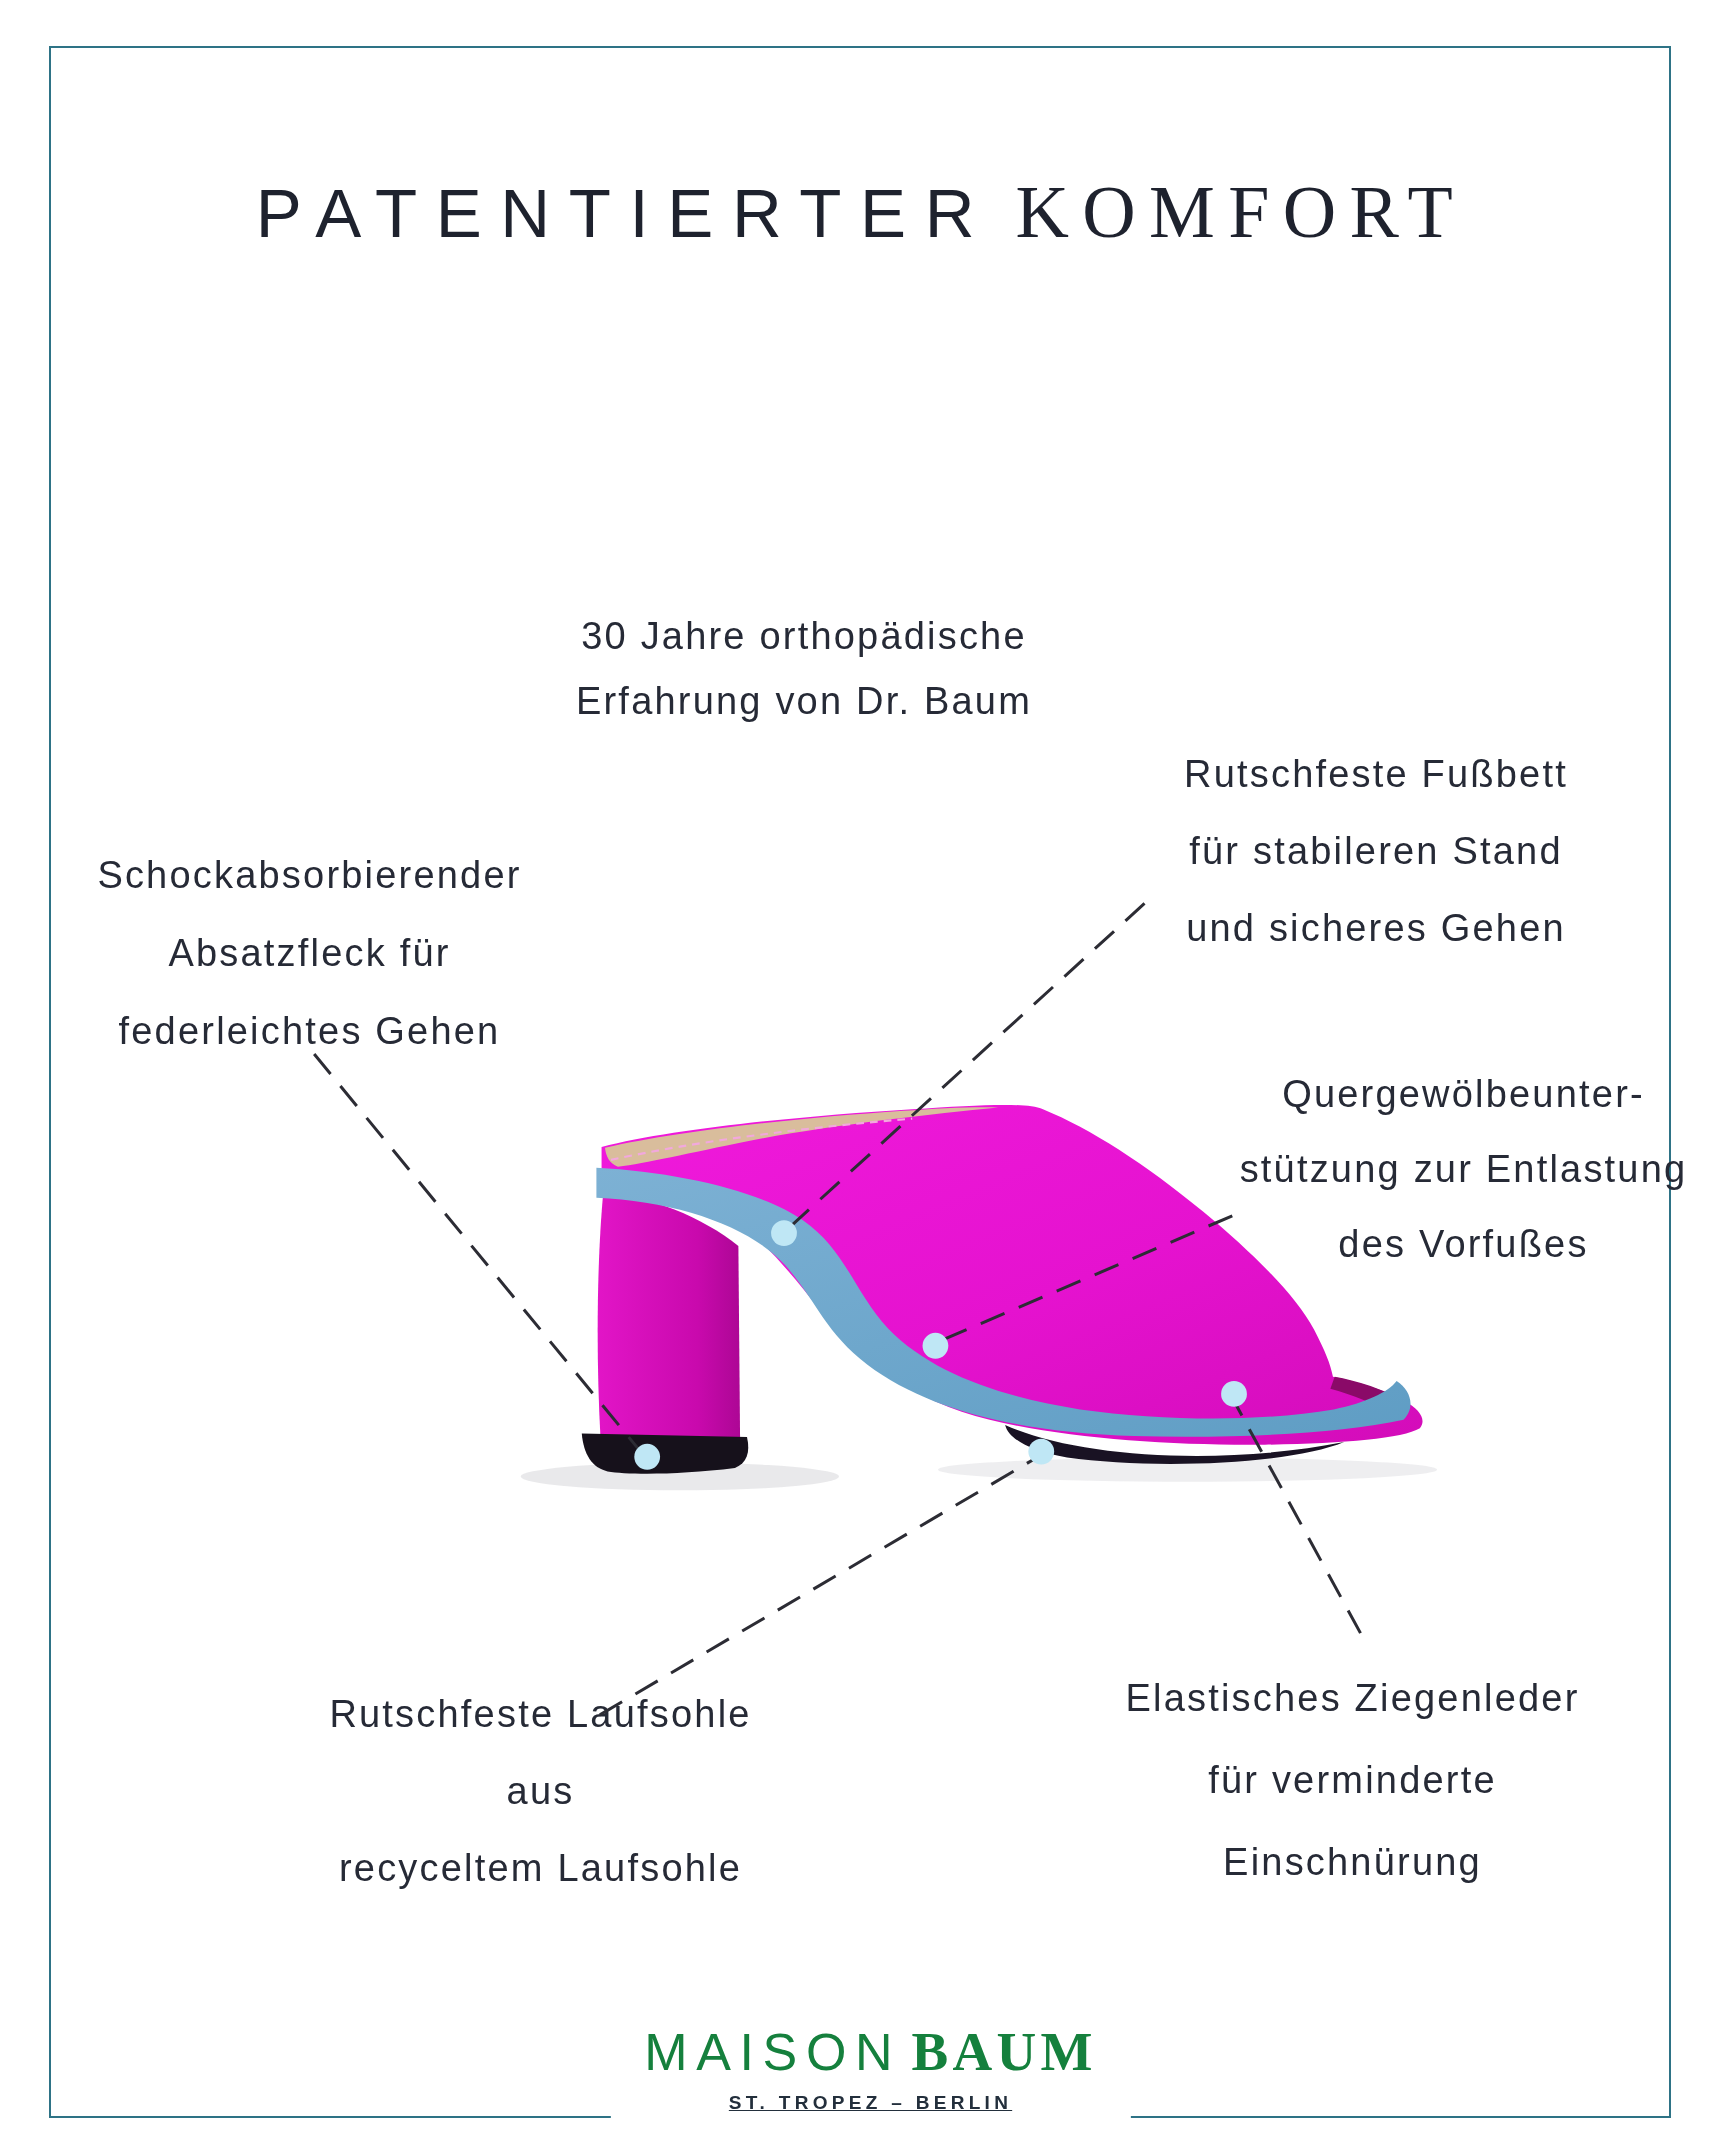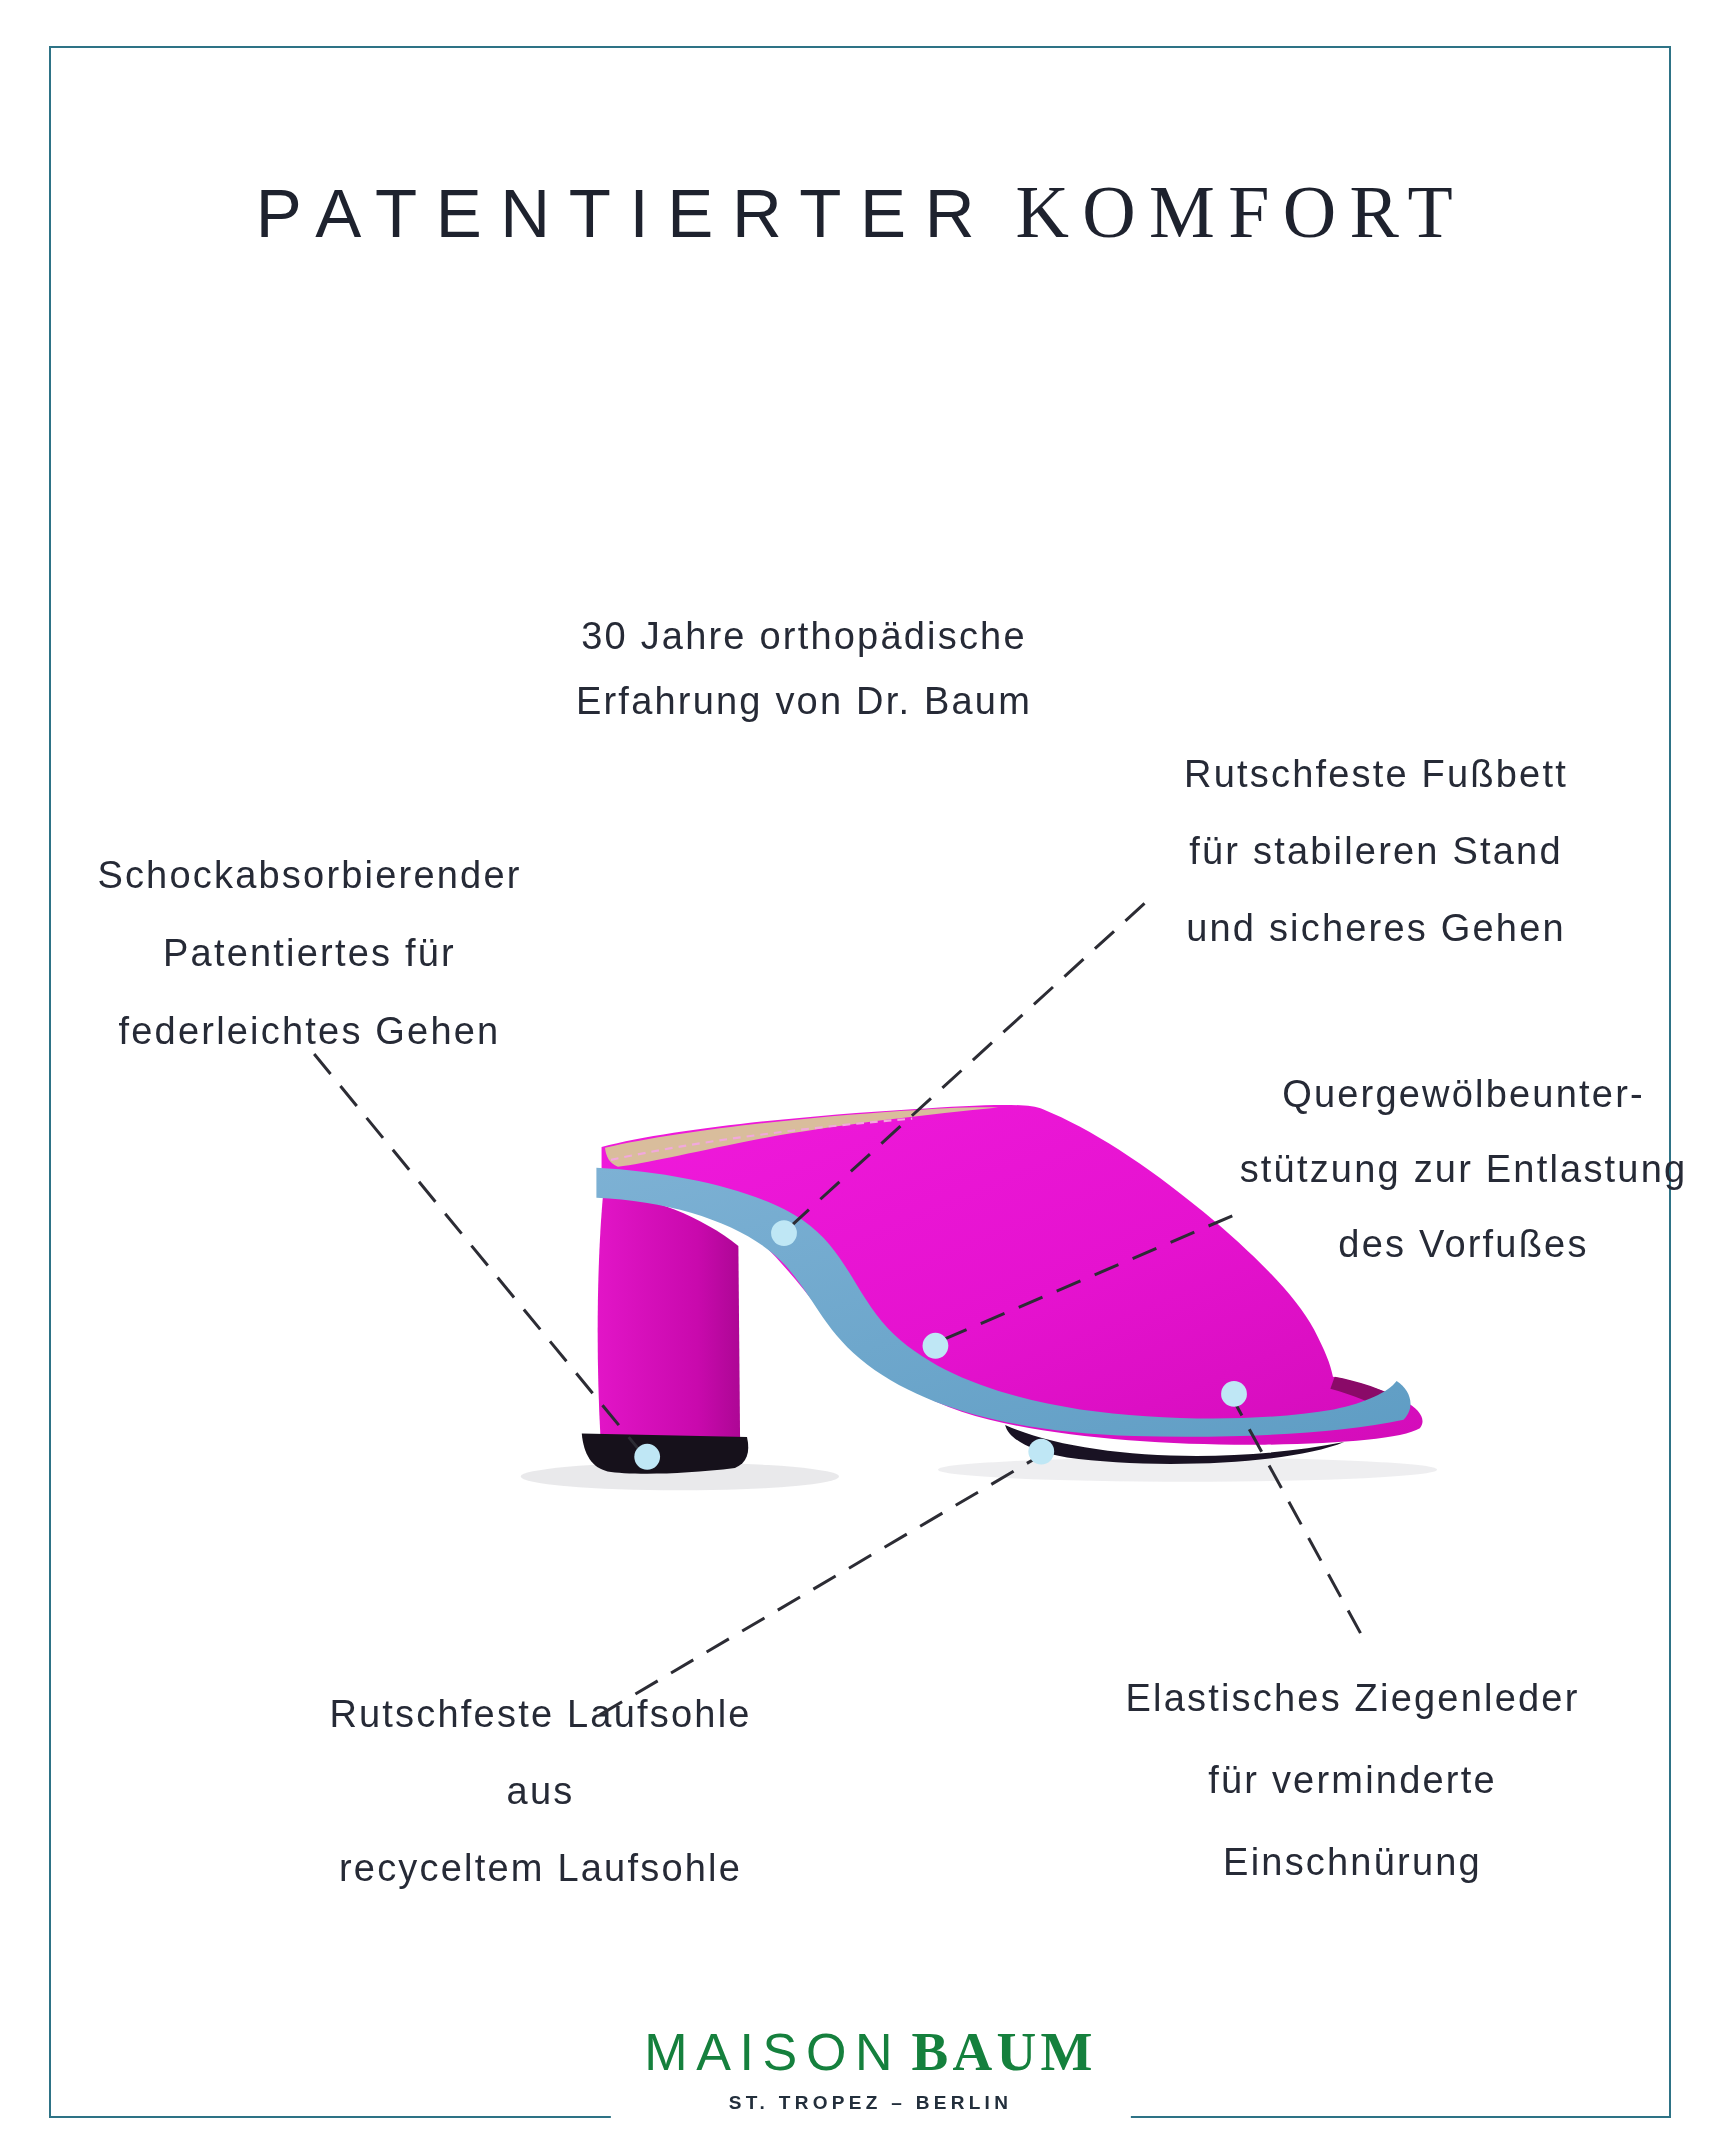--- a/index.html
+++ b/index.html
@@ -53,21 +53,21 @@
     font-family:"Liberation Sans",sans-serif;
     font-size:52px;font-weight:400;letter-spacing:8.6px;
   }
   .brand-serif{
     font-family:"Liberation Serif",serif;
     font-size:55px;font-weight:700;letter-spacing:4.3px;margin-left:10.3px;
   }
   .tagline{
     margin-top:8.6px;
     font-family:"Liberation Sans",sans-serif;
-    font-size:19px;font-weight:700;letter-spacing:4.3px;color:#232f3c;
+    font-size:19px;font-weight:700;letter-spacing:4.3px;color:#232f3c;text-decoration:underline;
   }
 </style>
 </head>
 <body>
 
 <div class="page">
 
   <div class="frame"></div>
 
   <div class="page-title">
@@ -80,21 +80,21 @@
   </div>
 
   <div class="note note-footbed">
     <div>Rutschfeste Fußbett</div>
     <div>für stabileren Stand</div>
     <div>und sicheres Gehen</div>
   </div>
 
   <div class="note note-heel">
     <div>Schockabsorbierender</div>
-    <div>Patentiertes für</div>
+    <div>Absatzfleck für</div>
     <div>federleichtes Gehen</div>
   </div>
 
   <div class="note note-arch">
     <div>Quergewölbeunter-</div>
     <div>stützung zur Entlastung</div>
     <div>des Vorfußes</div>
   </div>
 
   <div class="note note-sole">

